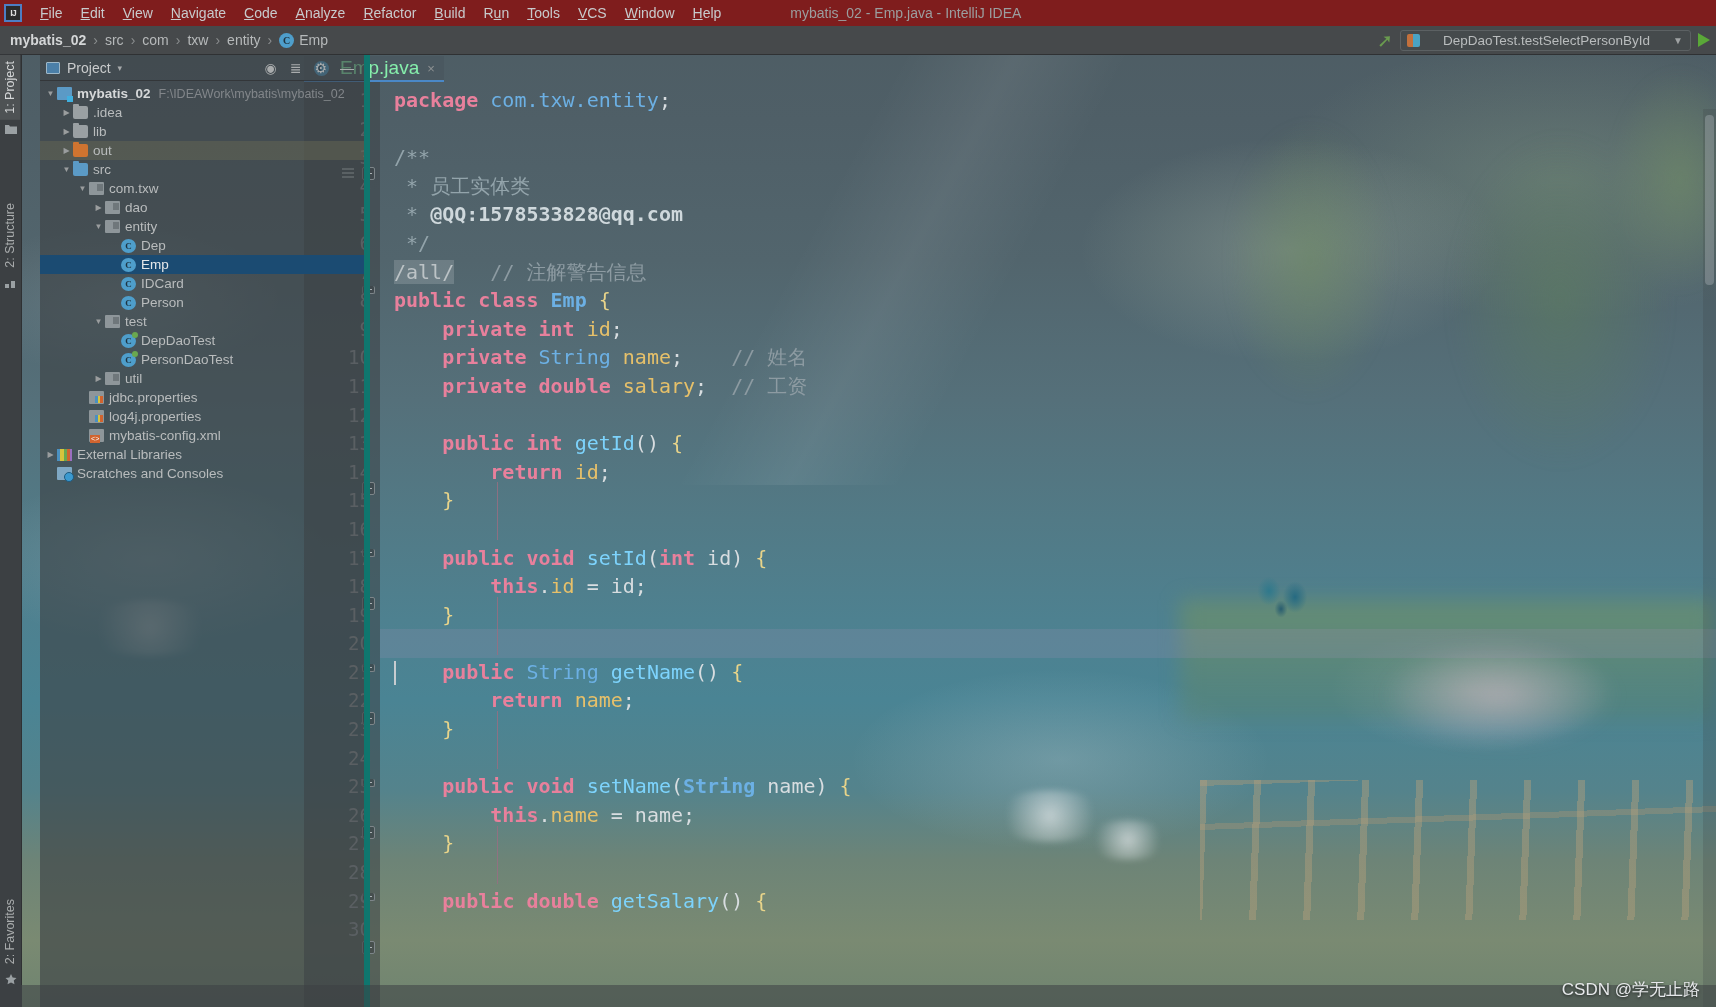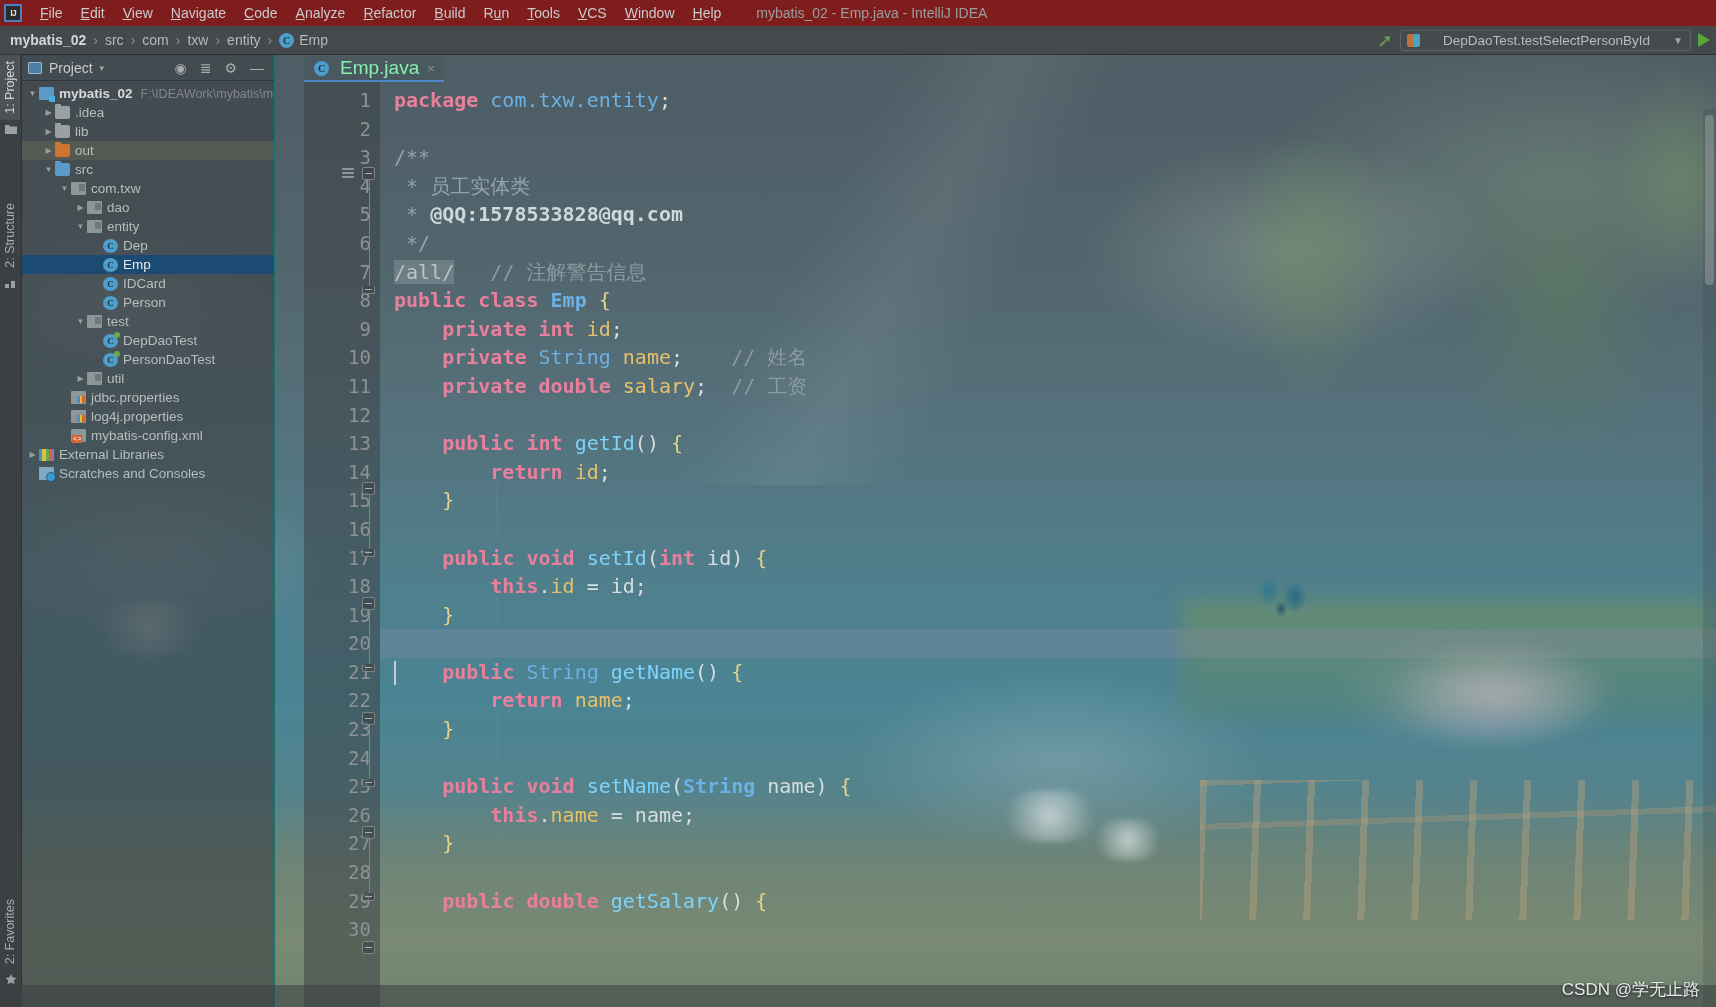--- a/index.html
+++ b/index.html
@@ -83,21 +83,21 @@
     border:2px solid #4d7ec4; background:#2b2b2b; color:#dcdcdc;
     font-size:9px; font-weight:bold; line-height:14px; text-align:center;
     font-family:"Liberation Sans", sans-serif; letter-spacing:-1px;
   }
   .menu-item {
     padding:3px 9px; color:#c8cacc; font-size:14px; white-space:nowrap;
     font-family:"Liberation Sans", sans-serif;
   }
   .menu-item .mn { text-decoration:underline; }
   #window-title {
-    margin-left:26px; color:#9b9e9f; font-size:14px; white-space:nowrap;
+    margin-left:60px; color:#9b9e9f; font-size:14px; white-space:nowrap;
   }
 
   
   #navbar {
     position:absolute; left:0; top:26px; width:1716px; height:29px; z-index:10;
     background:#46494b; display:flex; align-items:center; padding-left:10px;
     border-bottom:1px solid #2f3133;
   }
   .crumb { display:flex; align-items:center; color:#b6b9ba; font-size:14px; }
   .crumb.bold { font-weight:bold; color:#d4d6d7; }
@@ -139,22 +139,22 @@
     padding:6px 3px; cursor:default;
   }
   .vtab.active { background:#4e5254; color:#d5d7d8; }
   #vtab-project-wrap { position:absolute; left:0; top:0; width:22px; }
   #vtab-structure-wrap { position:absolute; left:0; top:142px; width:22px; }
   #vtab-fav-wrap { position:absolute; left:0; bottom:18px; width:22px; }
   .vicon { width:12px; height:11px; margin:4px auto; display:block; }
 
   
   #project-panel {
-    position:absolute; left:22px; top:55px; width:253px; height:952px; z-index:9;
-    background:rgba(60,64,67,.62); border-right:1px solid #0f766e;
+    position:absolute; left:40px; top:55px; width:330px; height:952px; z-index:9;
+    background:rgba(60,64,67,.62); border-right:6px solid #0f766e;
   }
   #proj-header {
     height:26px; display:flex; align-items:center; padding:0 6px;
     border-bottom:1px solid rgba(47,49,51,.8);
   }
   #proj-header .pico {
     width:14px; height:12px; border:1.6px solid #9fb8c8; background:#4b7fa8;
     margin-right:7px; border-radius:1px;
   }
   #proj-header .ptitle { color:#c9cbcc; font-size:14px; }

